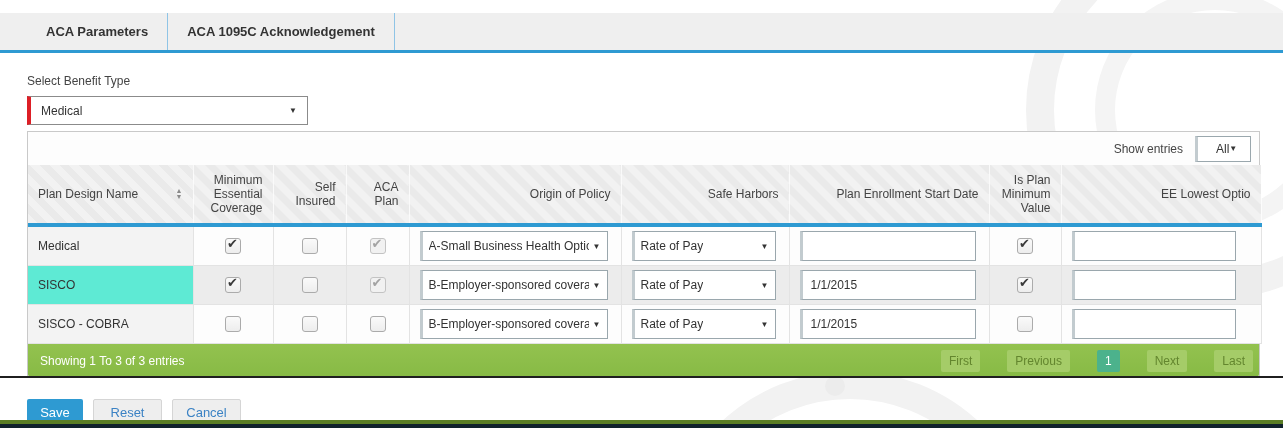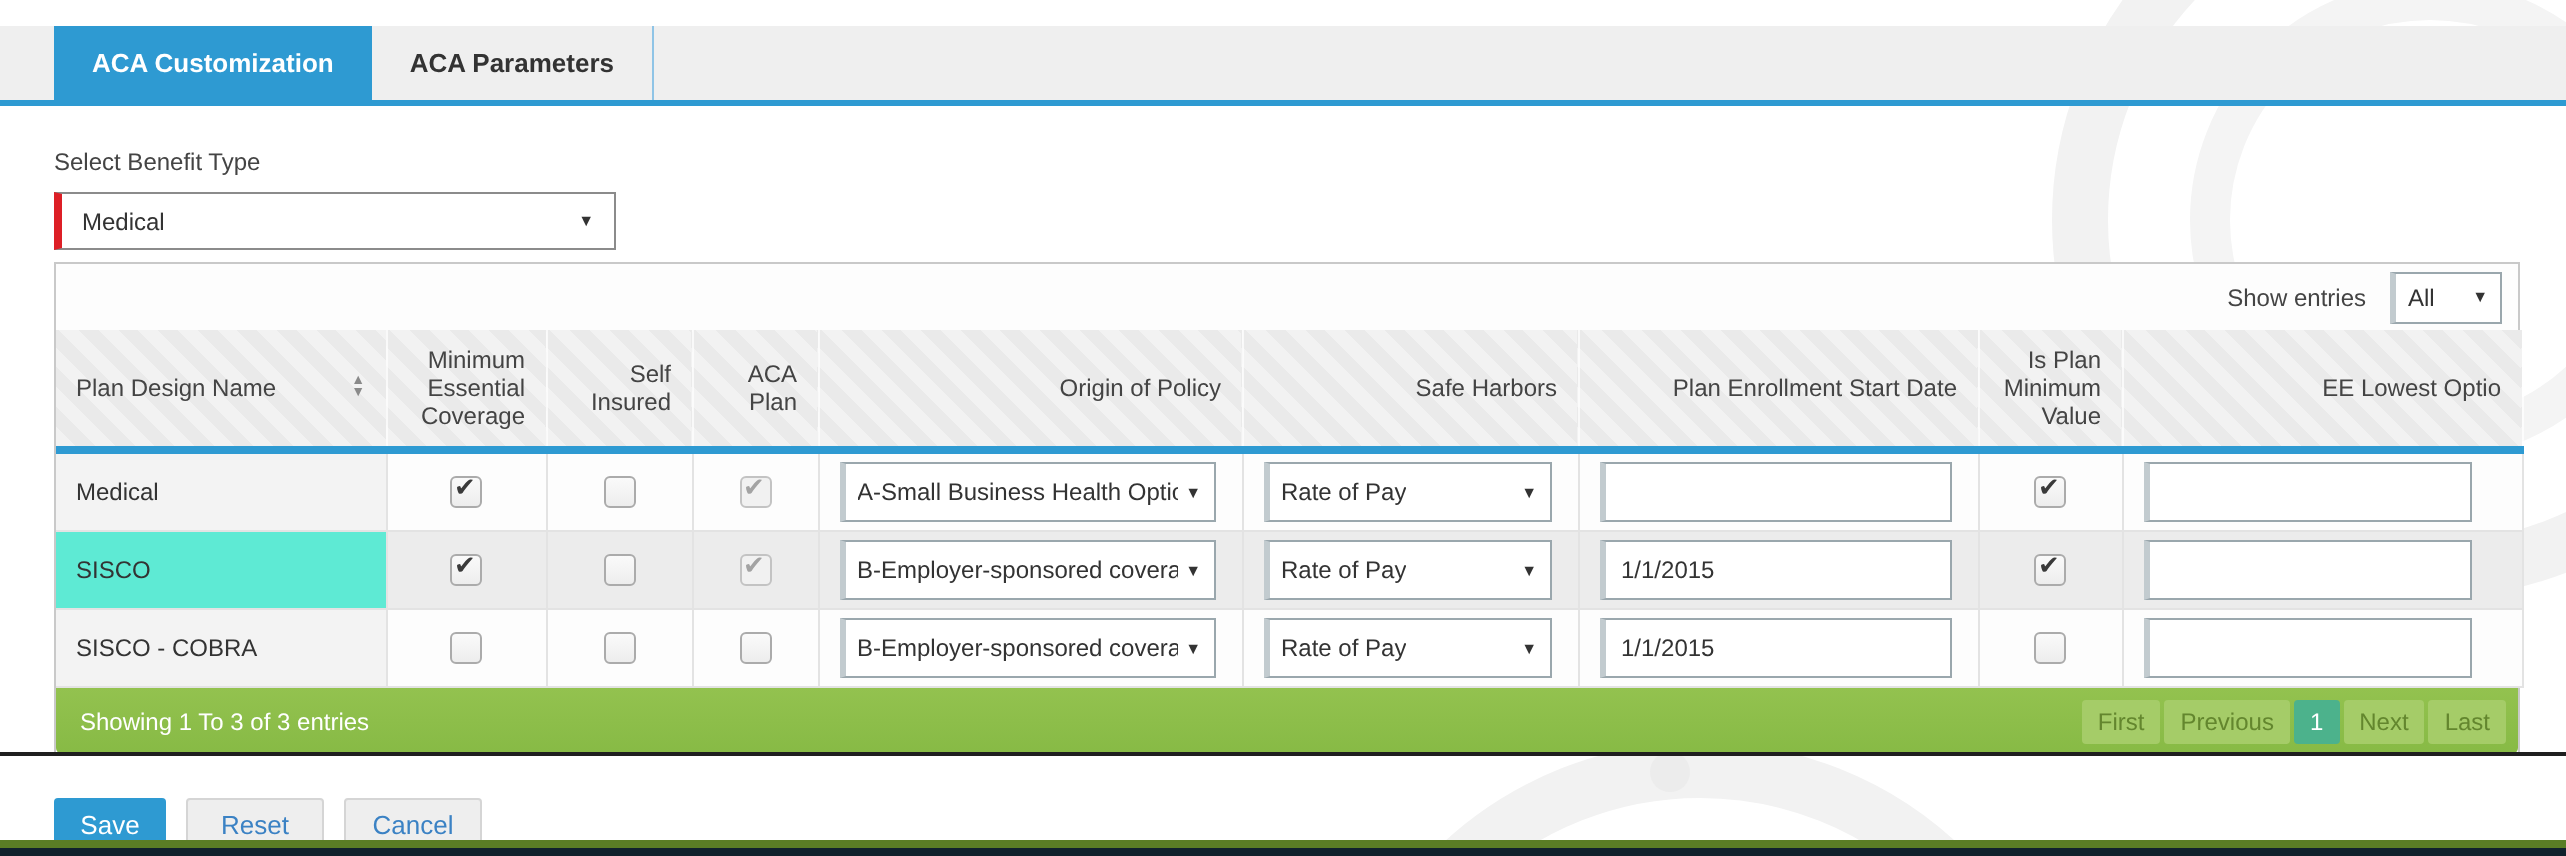--- a/index.html
+++ b/index.html
@@ -26,21 +26,21 @@
     padding:0 10px; font-size:12px; cursor:pointer; }
   .caret { font-size:8px; color:#333; }
 
   
   .panel { margin-top:6px; width:1233px; border:1px solid #c9c9c9; background:#fff; }
   .panel-top { height:33px; display:flex; align-items:center; justify-content:flex-end;
     padding-right:8px; background:#fdfdfd; }
   .show-entries { font-size:12px; color:#444; margin-right:12px; }
   .entries-select { width:56px; height:26px; background:#fff; border:1px solid #9aa7ad;
     border-left:3px solid #c2cbcf; display:flex; align-items:center; justify-content:space-between;
-    padding:0 6px; font-size:12px; cursor:pointer; }
+    padding:0 18px; font-size:12px; cursor:pointer; }
 
   table { width:100%; border-collapse:collapse; table-layout:fixed; }
   thead th { background:repeating-linear-gradient(45deg,#f2f2f2 0 7px,#eaeaea 7px 14px);
     border-bottom:4px solid #2E9AD2; border-right:1px solid rgba(255,255,255,.7);
     font-size:12px; font-weight:normal; color:#444; text-align:right; vertical-align:middle;
     padding:8px 10px; height:52px; }
   th.c-plan { width:165px; } th.c-mec { width:80px; } th.c-self { width:73px; }
   th.c-aca { width:63px; } th.c-origin { width:212px; } th.c-safe { width:168px; }
   th.c-date { width:200px; } th.c-min { width:72px; } th.c-ee { width:200px; }
   .th-flex { display:flex; align-items:center; justify-content:space-between; }
@@ -68,21 +68,21 @@
   .tsel-text { overflow:hidden; white-space:nowrap; max-width:calc(100% - 12px); }
   .tsel.origin { width:188px; } .tsel.safe { width:144px; }
   .tinput { height:30px; border:1px solid #9aa7ad; border-left:3px solid #c2cbcf;
     font-size:12px; padding:0 8px; font-family:inherit; color:#333; background:#fff; }
   .tinput.date { width:176px; } .tinput.ee { width:164px; }
 
   
   .info-bar { height:33px; background:linear-gradient(#93c24f,#87ba45); color:#fff;
     display:flex; align-items:center; justify-content:space-between; padding:0 6px 0 12px;
     font-size:12px; border-radius:0 0 3px 3px; }
-  .pagination { display:flex; }
+  .pagination { display:flex;gap:25px; }
   .page-btn { background:#a5cc68; color:#63862e; font-size:12px; padding:4px 8px; margin-left:2px;
     border-radius:2px; cursor:pointer; }
   .page-btn.active { background:#4CB28C; color:#fff; }
 
   
   .dark-rule { position:absolute; left:0; top:376px; width:1283px; height:2px; background:#1f1f1f; z-index:2; }
   .actions { position:absolute; left:27px; top:399px; display:flex; z-index:3; }
   .btn { height:26px; font-size:13px; font-weight:normal; display:flex; align-items:center;
     justify-content:center; cursor:pointer; border-radius:2px; }
   .btn-save { width:56px; background:#2E9AD2; color:#fff; }
@@ -96,22 +96,22 @@
 <svg class="watermark" width="1283" height="428">
   <circle cx="1215" cy="110" r="175" fill="none" stroke="#f2f2f2" stroke-width="28"></circle>
   <circle cx="1215" cy="110" r="110" fill="none" stroke="#f4f4f4" stroke-width="20"></circle>
   <circle cx="850" cy="560" r="175" fill="none" stroke="#f2f2f2" stroke-width="28"></circle>
   <circle cx="835" cy="386" r="10" fill="#ececec"></circle>
 </svg>
 
 <div class="top-space"></div>
 
 <div class="tabbar">
-  <div class="tab active">ACA Customization</div>
   <div class="tab">ACA Parameters</div>
+  <div class="tab">ACA 1095C Acknowledgement</div>
 </div>
 
 <div class="content">
 
   <div class="benefit-label">Select Benefit Type</div>
 
   <div class="benefit-select">
     <span>Medical</span>
     <span class="caret">▼</span>
   </div>

